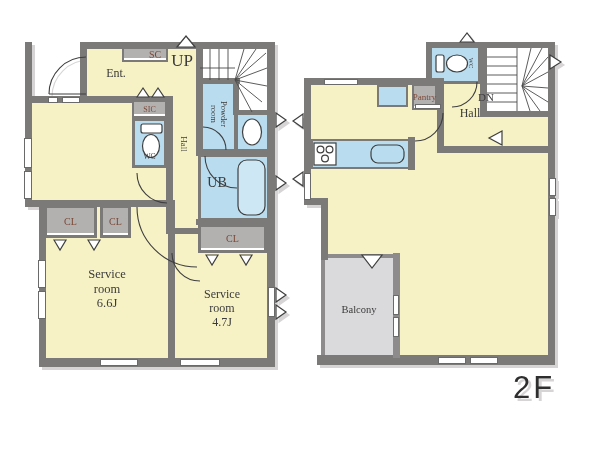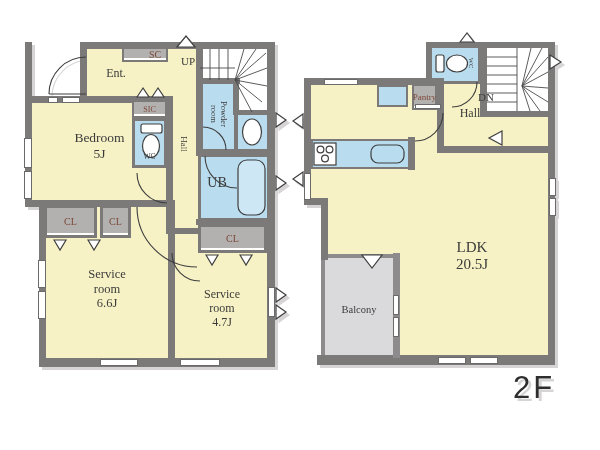--- a/index.html
+++ b/index.html
@@ -125,38 +125,34 @@
       <polygon class="tri" points="152,97 158,88 164,97"></polygon>
       <polygon class="tri" points="54,240 60,250 66,240"></polygon>
       <polygon class="tri" points="88,240 94,250 100,240"></polygon>
       <polygon class="tri" points="206,255 212,265 218,255"></polygon>
       <polygon class="tri" points="240,255 246,265 252,255"></polygon>
     </svg>
 
     <div class="lbl" style="left:86px;top:66px;width:60px;height:16px;font-size:12px;">
       <span>Ent.</span>
       </div>
-    <div class="lbl" style="left:174px;top:54px;width:28px;height:14px;font-size:11px;">
+    <div class="lbl" style="left:168px;top:54px;width:28px;height:14px;font-size:17px;">
       <span>UP</span>
       </div>
     <div class="lbl" style="left:164px;top:136px;width:40px;height:16px;font-size:9px;transform:rotate(90deg);">
       <span>Hall</span>
       </div>
     <div class="lbl" style="left:132px;top:151px;width:35px;height:12px;font-size:7.5px;">
       <span>WC</span>
       </div>
     <div class="lbl" style="left:196px;top:97px;width:44px;height:34px;font-size:8.5px;transform:rotate(90deg);">
       <span style="display:block;width:38px;">Powder room</span>
       </div>
     <div class="lbl" style="left:198px;top:176px;width:38px;height:14px;font-size:14px;">
       <span>UB</span>
-      </div>
-    <div class="lbl" style="left:31px;top:128px;width:137px;height:36px;font-size:13.5px;">
-      <span>Bedroom</span>
-      <span>5J</span>
       </div>
     <div class="lbl" style="left:46px;top:262px;width:122px;height:54px;font-size:12.5px;">
       <span style="display:block;width:62px;">Service room</span>
       <span>6.6J</span>
       </div>
     <div class="lbl" style="left:182px;top:282px;width:80px;height:54px;font-size:12px;">
       <span style="display:block;width:58px;">Service room</span>
       <span>4.7J</span>
       </div>
   </div>
@@ -243,24 +239,20 @@
 
     <div class="lbl" style="left:472px;top:90px;width:28px;height:14px;font-size:11px;">
       <span>DN</span>
       </div>
     <div class="lbl" style="left:448px;top:106px;width:44px;height:16px;font-size:12px;">
       <span>Hall</span>
       </div>
     <div class="lbl" style="left:458px;top:57px;width:26px;height:12px;font-size:6.5px;transform:rotate(90deg);">
       <span>WC</span>
       </div>
-    <div class="lbl" style="left:422px;top:236px;width:100px;height:40px;font-size:15px;">
-      <span>LDK</span>
-      <span>20.5J</span>
-      </div>
     <div class="lbl" style="left:321px;top:302px;width:76px;height:16px;font-size:10.5px;">
       <span>Balcony</span>
       </div>
     <div class="flbl" style="left:513px;top:370px;">
       <span>2F</span></div>
   </div>
 
 </div>
 
 </body></html>

